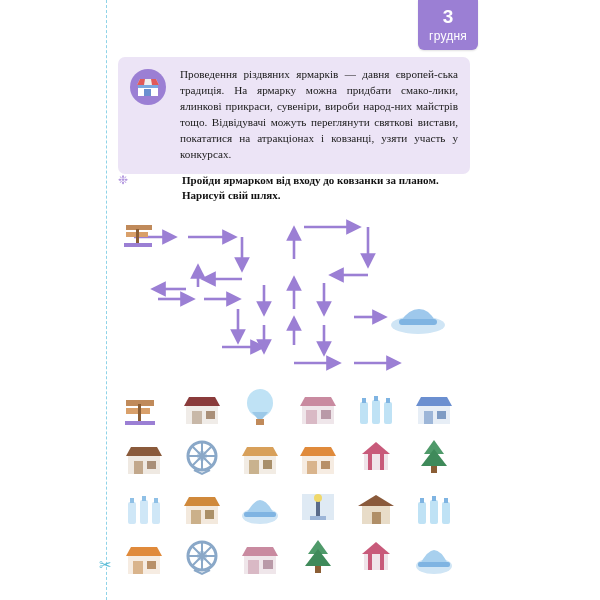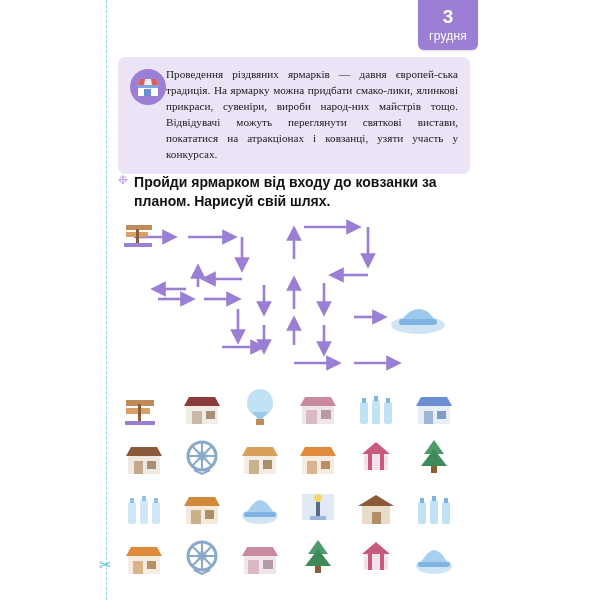--- a/index.html
+++ b/index.html
@@ -48,21 +48,21 @@
   
   .info-panel{
     position:absolute;
     left:118px;top:57px;
     width:352px;
     background:#ece4f6;
     border-radius:7px;
     padding:10px 12px 12px 12px;
     box-sizing:border-box;
     display:flex;
-    gap:0;
+    gap:14px;
   }
   .info-icon{
     flex:0 0 auto;
     width:36px;height:36px;
     border-radius:50%;
     background:#9b7fd4;
     position:relative;
     margin-top:2px;
   }
   .info-icon svg{position:absolute;left:5px;top:6px;}
@@ -78,22 +78,23 @@
     position:absolute;
     left:118px;top:173px;
     width:360px;
     display:flex;gap:6px;
     align-items:flex-start;
   }
   .task .flake{
     color:#b59ae0;font-size:12px;line-height:1.3;flex:0 0 auto;
   }
   .task .task-text{
-    font-size:14px;font-weight:bold;color:#111;line-height:1.38;
-    font-family:Liberation Sans, sans-serif;
+    font-size:11px;font-weight:bold;color:#111;line-height:1.38;
+    font-family:Liberation Serif, serif;
+    margin-left:48px;
   }
   
   .maze{
     position:absolute;
     left:118px;top:213px;
     width:360px;height:170px;
   }
   .maze svg{display:block;}
   
   .grid{

